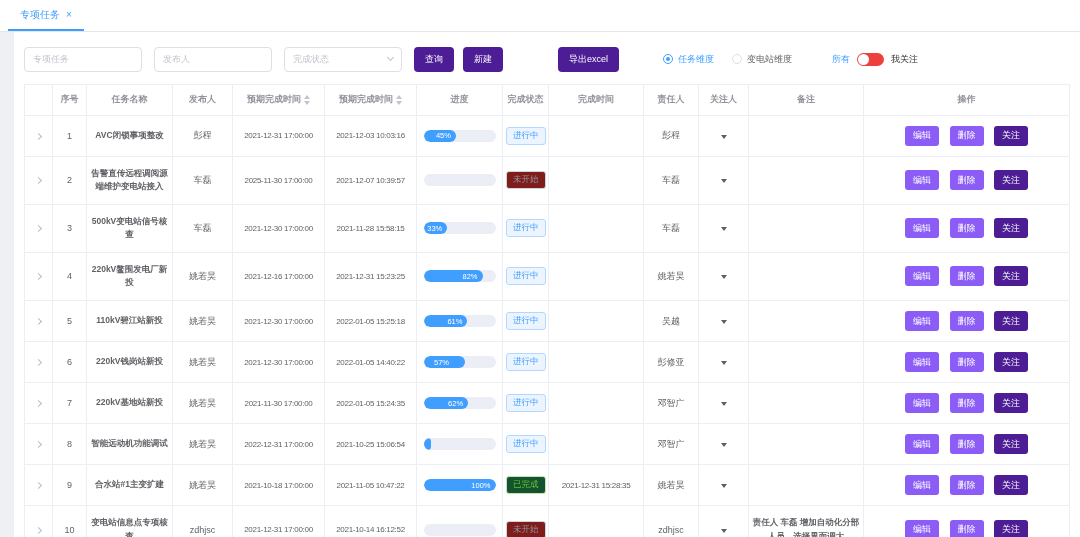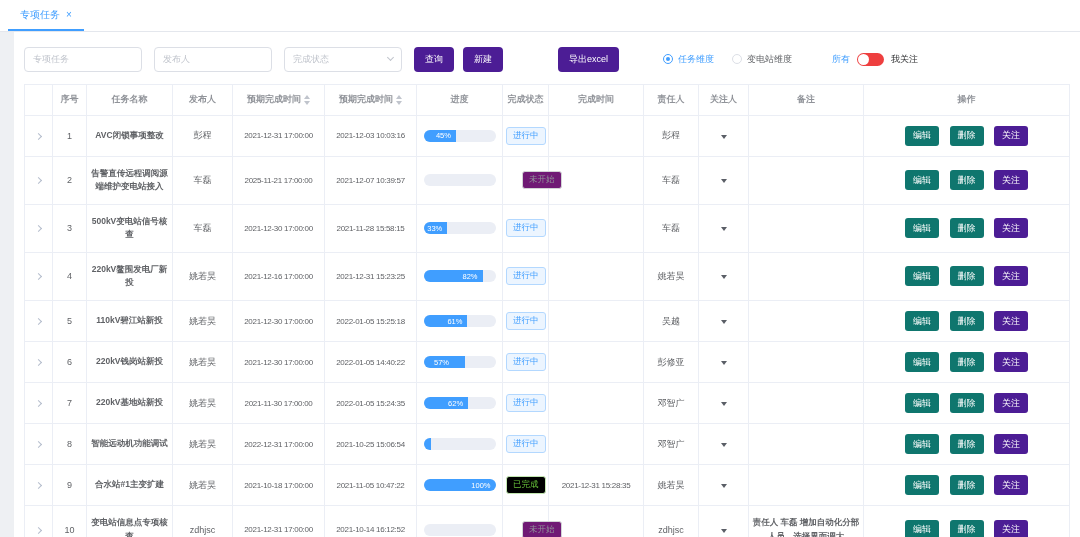--- a/index.html
+++ b/index.html
@@ -22,21 +22,21 @@
     padding:0 8px; font-size:9px; color:#606266; margin-right:12px; outline:none; }
   .filter-input::placeholder { color:#c0c4cc; }
   .select { width:118px; height:25px; border:1px solid #dcdfe6; border-radius:4px;
     display:flex; align-items:center; justify-content:space-between; padding:0 8px;
     color:#c0c4cc; margin-right:12px; cursor:pointer; background:#fff; }
   .chev-down { width:5px; height:5px; border-right:1px solid #c0c4cc; border-bottom:1px solid #c0c4cc;
     transform:rotate(45deg); margin-top:-3px; }
   .btn { border:none; border-radius:4px; color:#fff; cursor:pointer;
     font-size:9px; font-family:inherit; }
   .btn-primary { background:#4c1d95; }
-  .btn-danger { background:#0f766e; }
+  .btn-danger { background:#8b5cf6; }
   .btn-sm { height:25px; padding:0 11px; margin-right:9px; }
   .export-btn { margin-left:46px; margin-right:26px; }
   .radio-item { display:inline-flex; align-items:center; margin-left:18px; cursor:pointer;font-family:Liberation Serif, serif; }
   .radio { width:10px; height:10px; border-radius:50%; border:1px solid #dcdfe6;
     display:inline-block; position:relative; margin-right:5px; background:#fff; }
   .radio.checked { border-color:#409eff; }
   .radio.checked::after { content:''; position:absolute; inset:2px; border-radius:50%; background:#409eff; }
   .radio-label-on { color:#409eff; }
   .radio-label-off { color:#606266; }
   .switch-group { display:inline-flex; align-items:center; margin-left:40px; }
@@ -57,28 +57,28 @@
   .sort { display:inline-flex; flex-direction:column; gap:2px; margin-left:3px;
     vertical-align:middle; cursor:pointer; }
   .sort .t-up { width:0; height:0; border-left:3px solid transparent;
     border-right:3px solid transparent; border-bottom:4px solid #c0c4cc; }
   .sort .t-down { width:0; height:0; border-left:3px solid transparent;
     border-right:3px solid transparent; border-top:4px solid #c0c4cc; }
   .chev-right { display:inline-block; width:5px; height:5px; border-top:1px solid #b4bccc;
     border-right:1px solid #b4bccc; transform:rotate(45deg); cursor:pointer; }
   .prog-track { width:72px; height:12px; background:#ebeef5; border-radius:6px;
     margin:0 auto; overflow:hidden; }
-  .prog-fill { height:100%; background:#409eff; border-radius:0;
+  .prog-fill { height:100%; background:#409eff; border-radius:6px;
     display:flex; align-items:center; justify-content:flex-end; }
   .prog-label { color:#fff; font-size:7.5px; padding-right:5px; white-space:nowrap; }
   .badge { display:inline-block; padding:2px 6px; border-radius:3px; font-size:8.5px;
     border:1px solid; white-space:nowrap; }
   .badge.inprogress { color:#409eff; background:#ecf5ff; border-color:#b3d8ff; }
-  .badge.notstarted { color:#909399; background:#701a75; border-color:#d3d4d6;margin-left:16px; }
-  .badge.done { color:#67c23a; background:#000000; border-color:#c2e7b0; }
+  .badge.notstarted { color:#909399; background:#7f1d1d; border-color:#d3d4d6; }
+  .badge.done { color:#67c23a; background:#14532d; border-color:#c2e7b0; }
   .caret-down { display:inline-block; width:0; height:0; border-left:3.5px solid transparent;
     border-right:3.5px solid transparent; border-top:4.5px solid #5a5e66; cursor:pointer; }
   .btn-xs { height:20px; padding:0 8px; margin:0 4px; border-radius:3px; font-size:9px; }
 </style>
 </head>
 <body>
 
 <div class="tabbar">
   <div class="tab">
     <span>专项任务</span>
@@ -176,21 +176,21 @@
       <button class="btn btn-danger btn-xs">编辑</button>
       <button class="btn btn-danger btn-xs">删除</button>
       <button class="btn btn-primary btn-xs">关注</button>
     </td>
   </tr>
         <tr>
     <td><span class="chev-right"></span></td>
     <td>2</td>
     <td class="c-name">告警直传远程调阅源端维护变电站接入</td>
     <td>车磊</td>
-    <td class="c-date">2025-11-21 17:00:00</td>
+    <td class="c-date">2025-11-30 17:00:00</td>
     <td class="c-date">2021-12-07 10:39:57</td>
     <td>
       <div class="prog-track">
         <div class="prog-fill" style="width: 0%;">
           <span class="prog-label"></span>
         </div>
       </div>
     </td>
     <td><span class="badge notstarted">未开始</span></td>
     <td class="c-date"></td>

